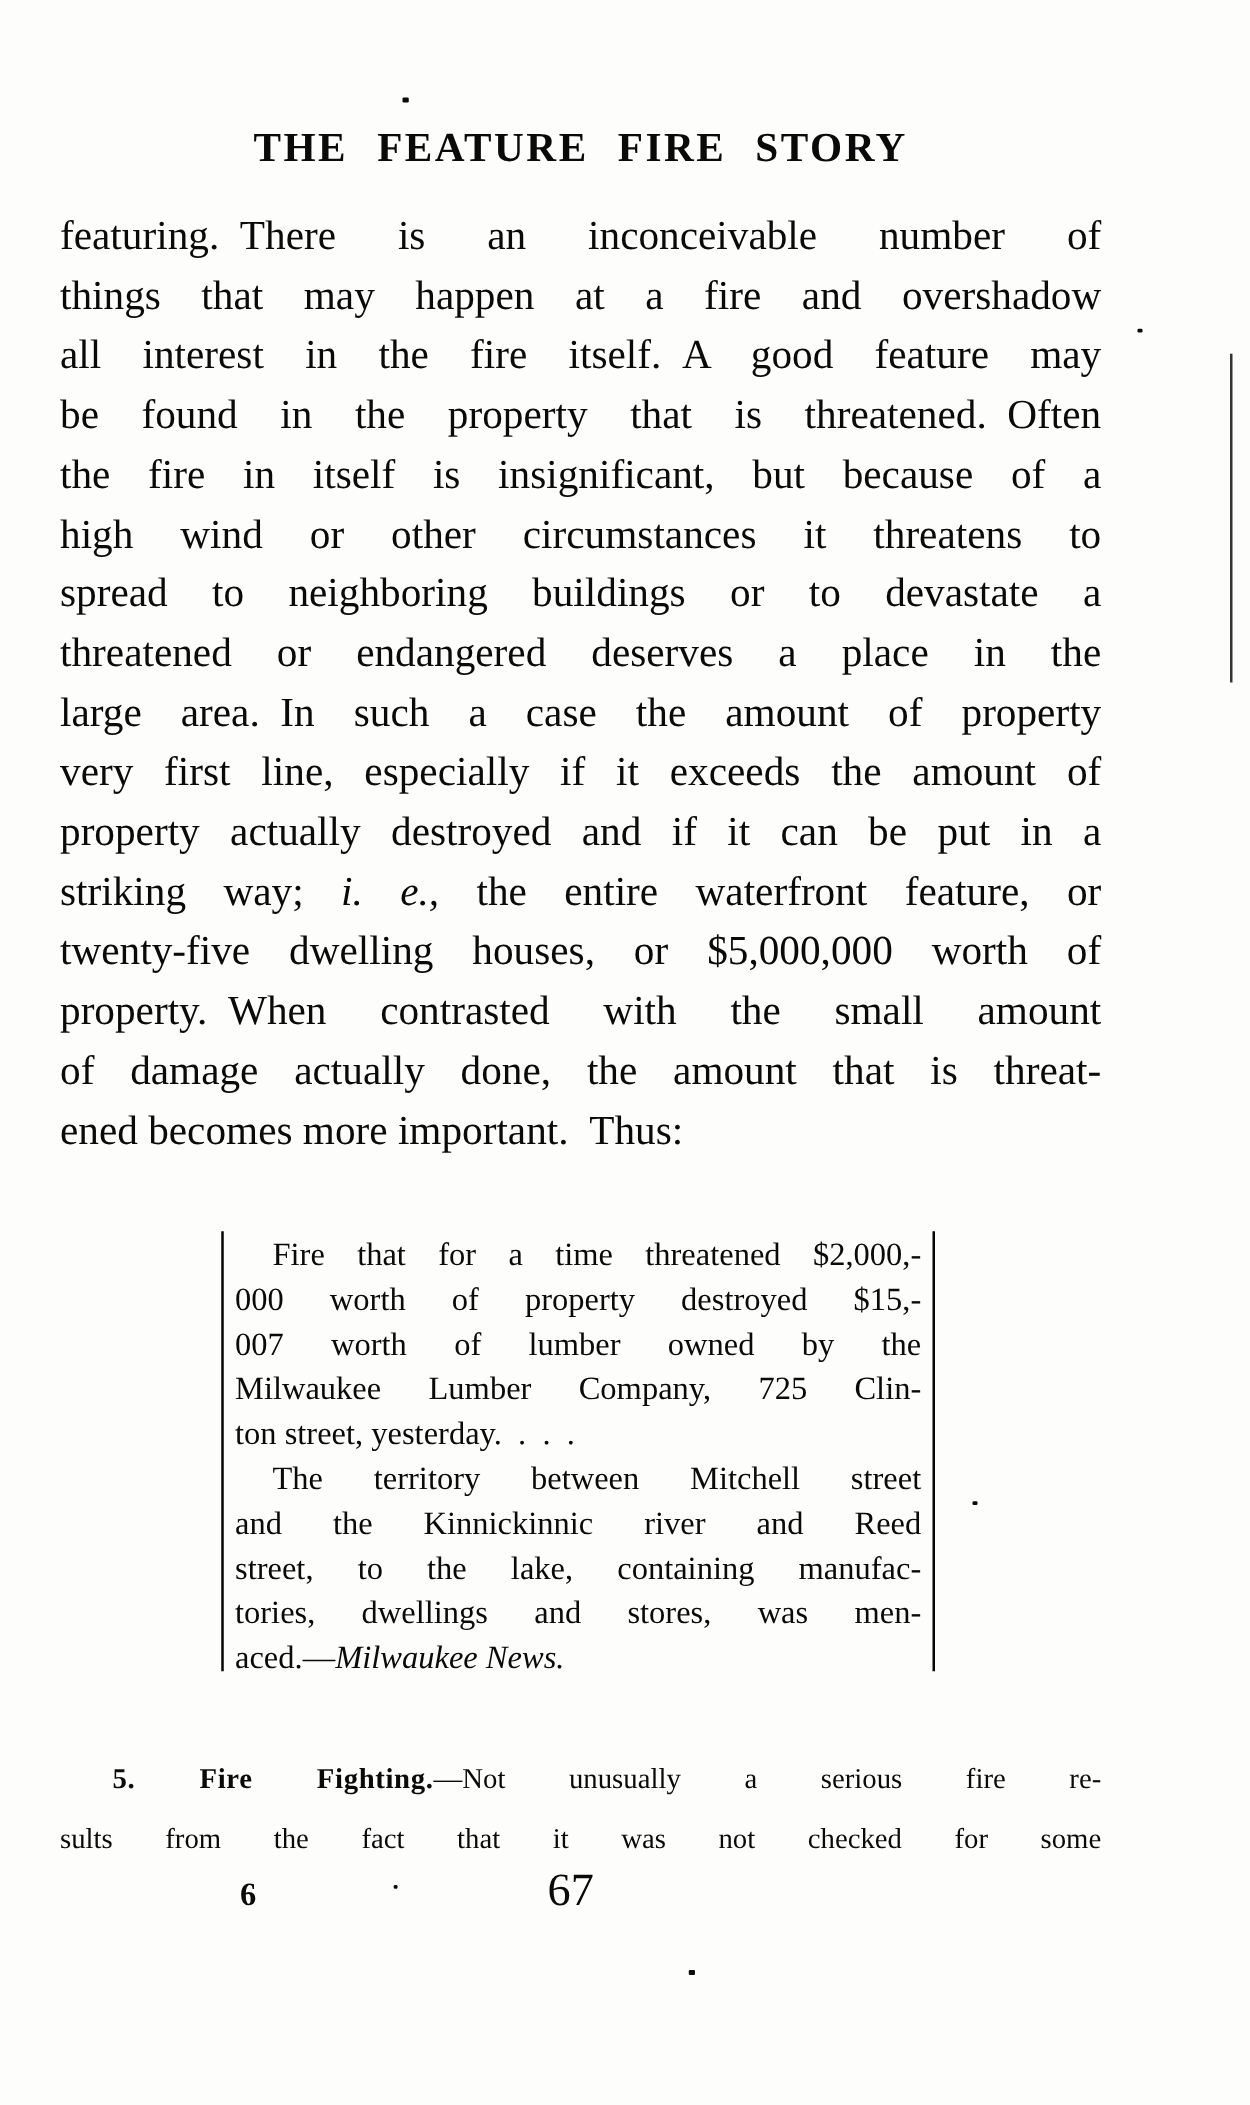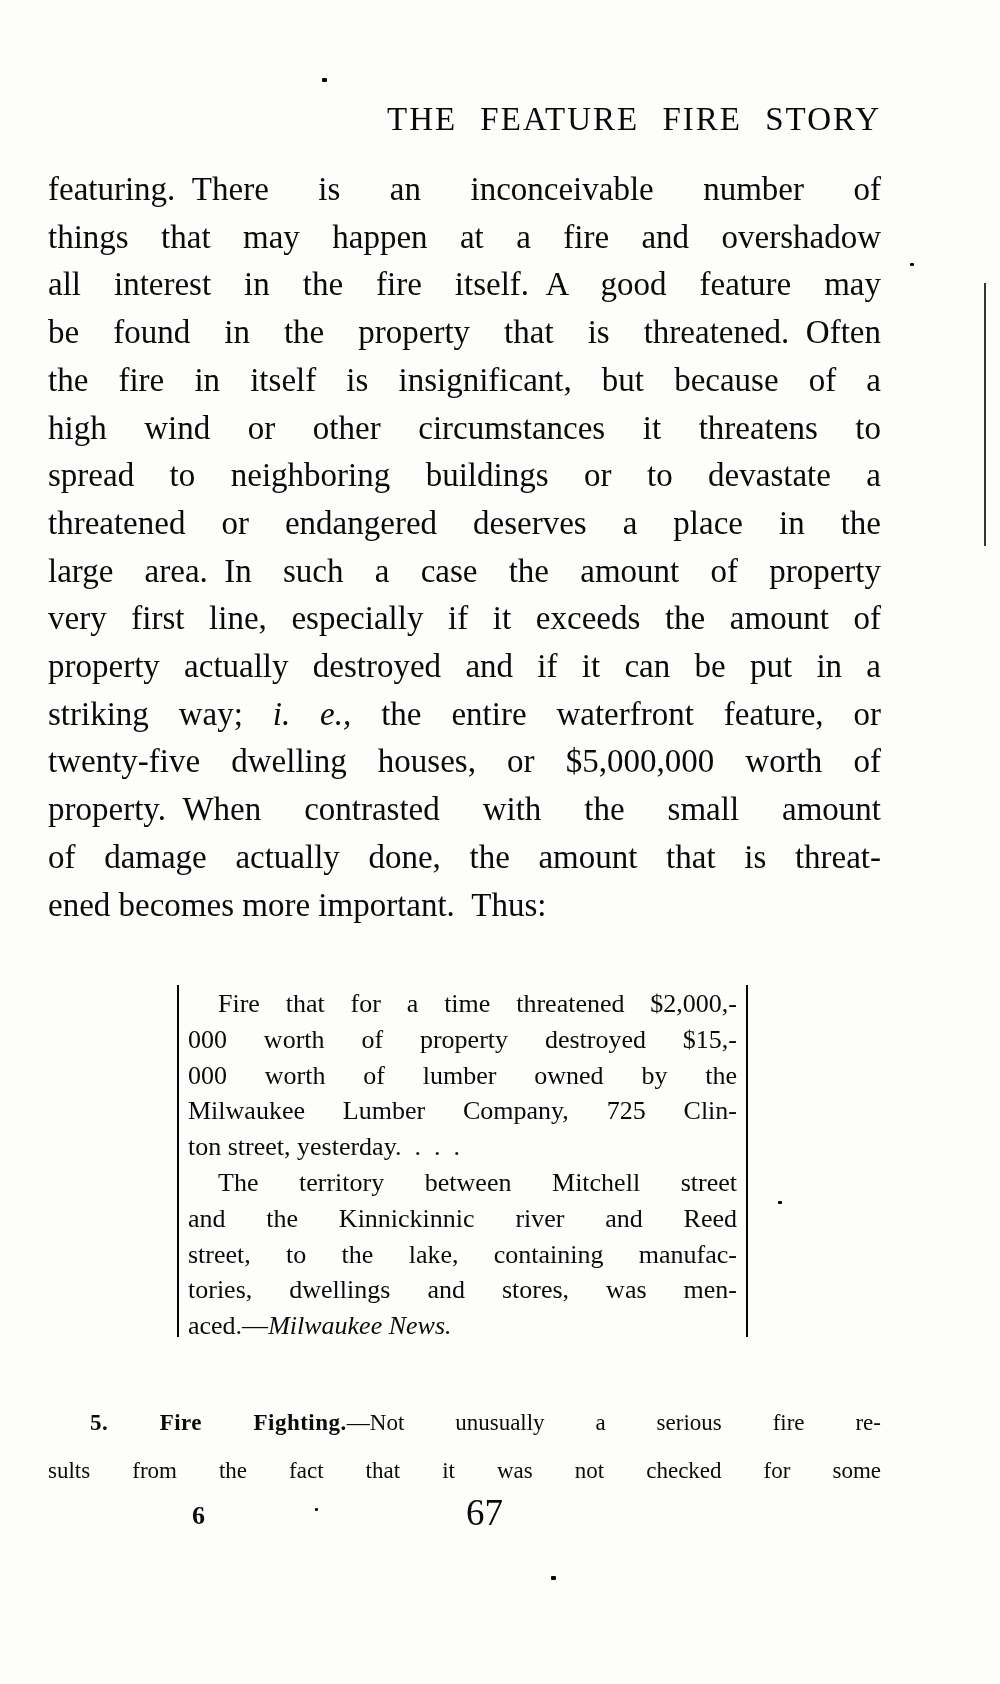--- a/index.html
+++ b/index.html
@@ -12,23 +12,23 @@
     position:relative;
     width:1000px;height:1684px;
     background:#fdfdfb;
     color:#0a0a0a;
     overflow:hidden;
   }
   .title{
     position:absolute;
     top:101px;left:48px;width:833px;
     margin:0;
-    text-align:right;
+    text-align:center;
     font-size:33px;
-    font-weight:400;
+    font-weight:700;
     letter-spacing:2px;
     word-spacing:13px;
     white-space:nowrap;
   }
   .body-text{
     position:absolute;
     left:48px;top:166px;width:833px;
     font-size:33px;
     line-height:47.7px;
   }
@@ -63,21 +63,20 @@
   .sig{
     position:absolute;
     left:192px;top:1501px;
     font-size:26px;
     font-weight:700;
   }
   .pagenum{
     position:absolute;
     left:438px;top:1491px;
     font-size:37px;
-    margin-left:28px;
   }
   .speck{
     position:absolute;
     background:#0a0a0a;
     border-radius:1px;
   }
   .edge-line{
     position:absolute;
     left:984px;top:283px;
     width:2px;height:263px;
@@ -114,21 +113,21 @@
       <div class="tline"><span>striking way; </span><span class="it">i. e.,</span><span> the entire waterfront feature, or</span></div>
       <div class="tline"><span>twenty-five dwelling houses, or $5,000,000 worth of</span></div>
       <div class="tline"><span>property. When contrasted with the small amount</span></div>
       <div class="tline"><span>of damage actually done, the amount that is threat-</span></div>
       <div class="tline tl-left"><span>ened becomes more important. Thus:</span></div>
     </div>
 
   <div class="quote">
       <div class="tline tl-indent"><span>Fire that for a time threatened $2,000,-</span></div>
       <div class="tline"><span>000 worth of property destroyed $15,-</span></div>
-      <div class="tline"><span>000 worth of lumber owned by the</span></div>
+      <div class="tline"><span>007 worth of lumber owned by the</span></div>
       <div class="tline"><span>Milwaukee Lumber Company, 725 Clin-</span></div>
       <div class="tline tl-left"><span>ton street, yesterday. . . .</span></div>
       <div class="tline tl-indent"><span>The territory between Mitchell street</span></div>
       <div class="tline"><span>and the Kinnickinnic river and Reed</span></div>
       <div class="tline"><span>street, to the lake, containing manufac-</span></div>
       <div class="tline"><span>tories, dwellings and stores, was men-</span></div>
       <div class="tline tl-left"><span>aced.—</span><span class="it">Milwaukee News.</span></div>
     </div>
 
   <div class="section">

